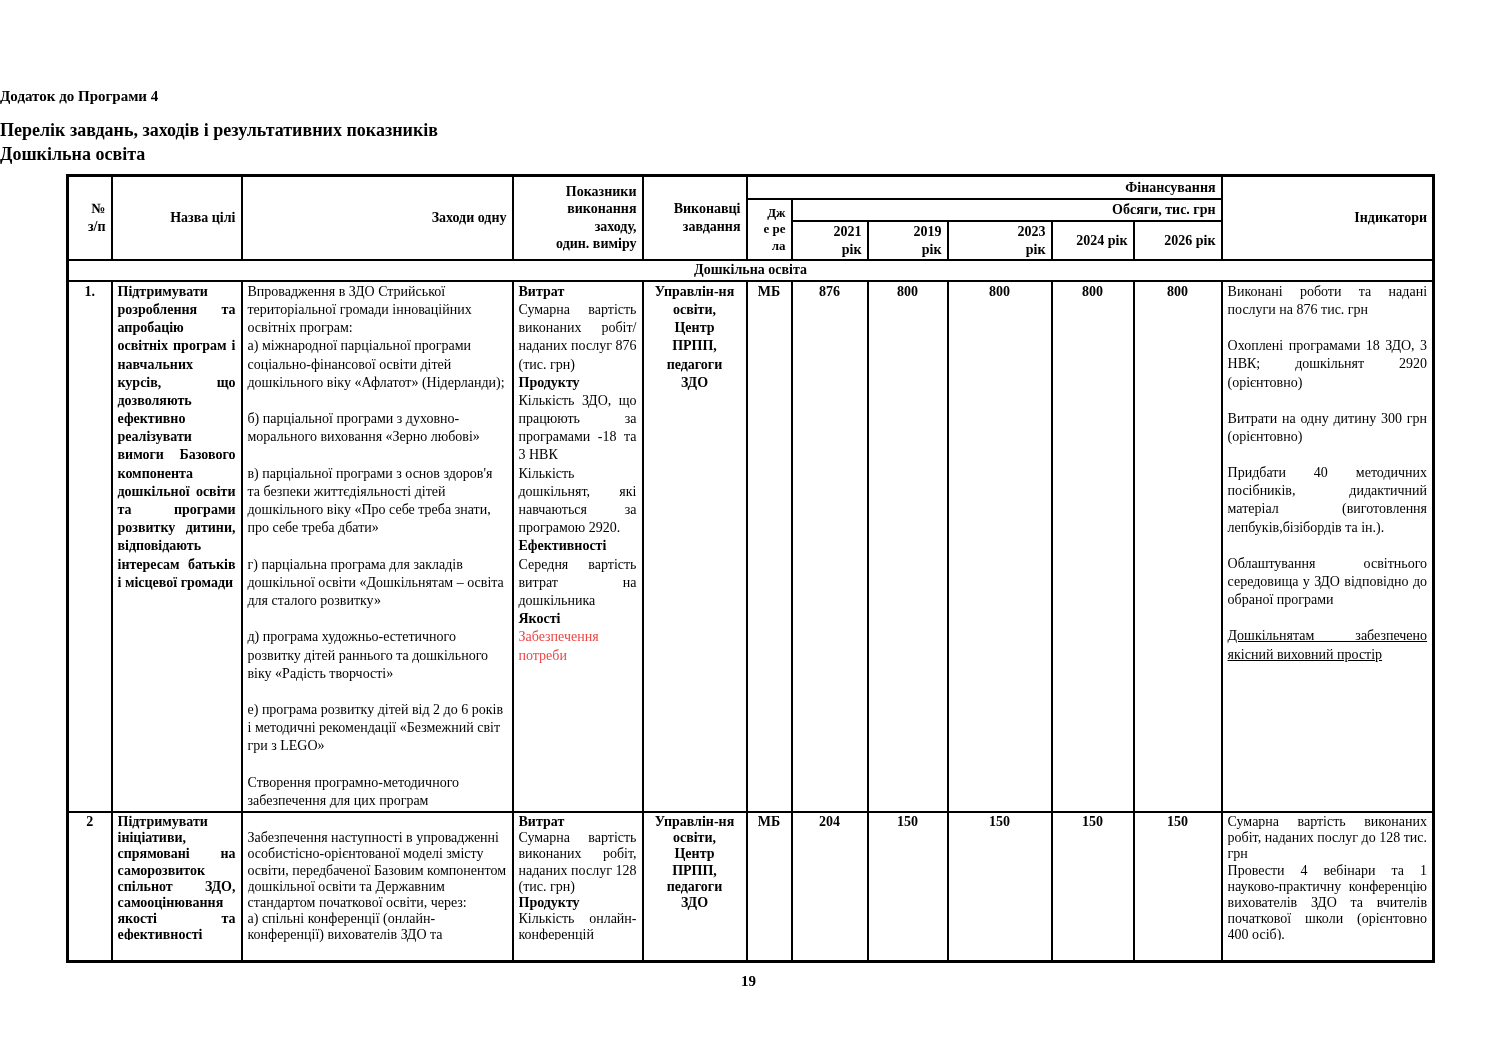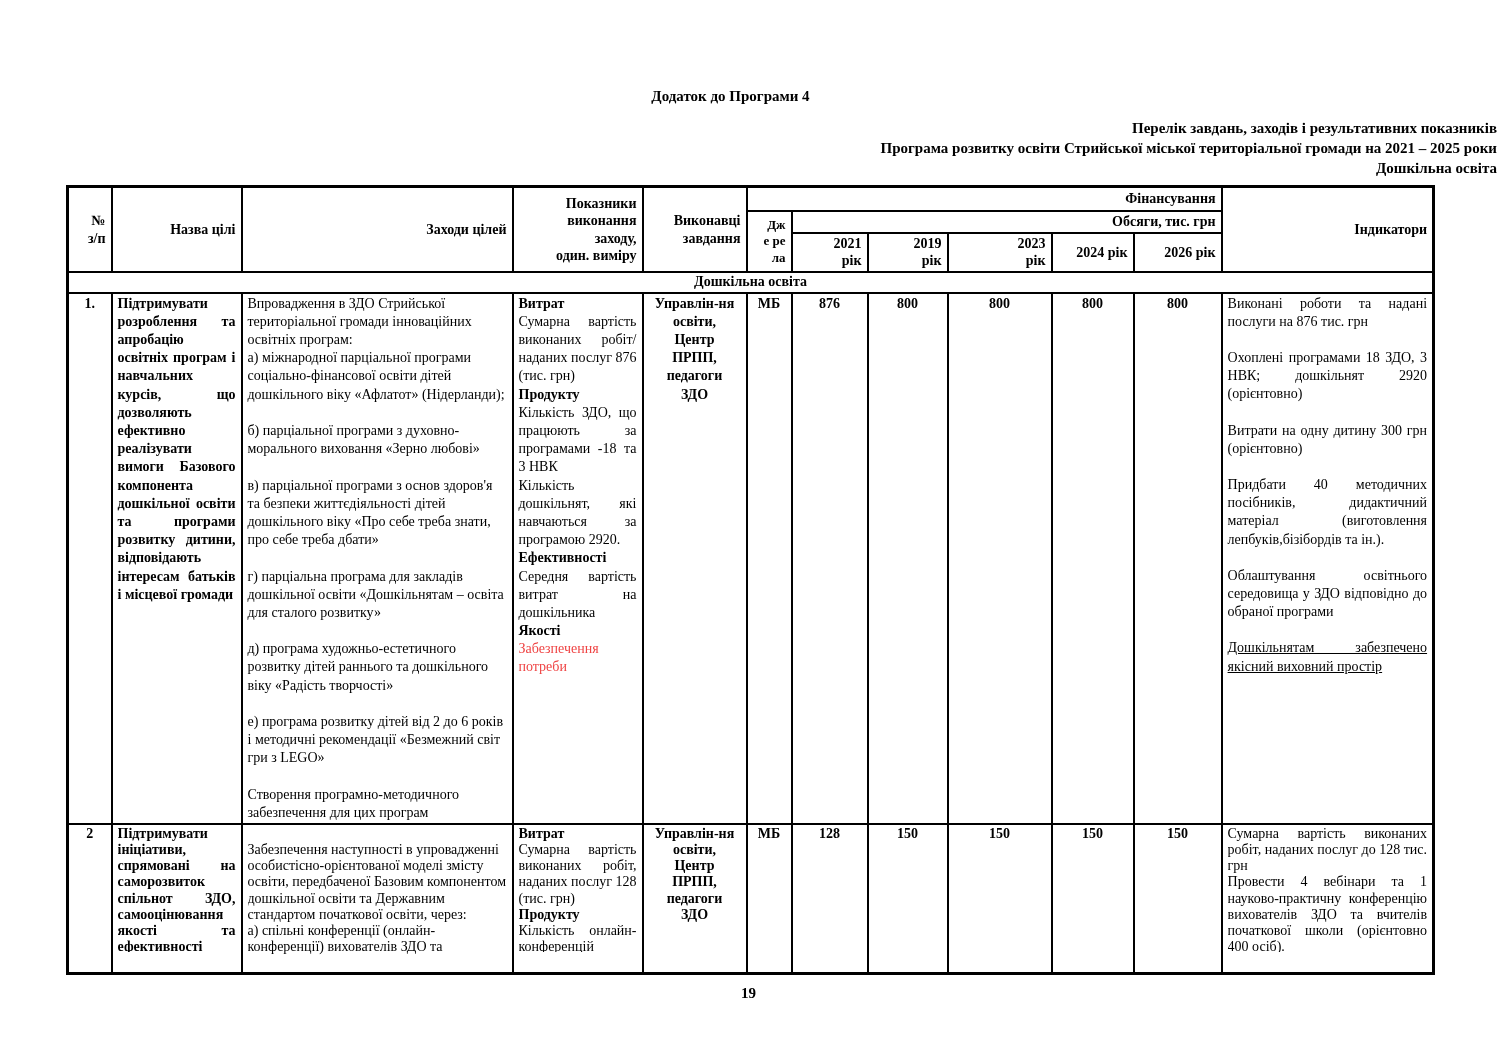--- a/index.html
+++ b/index.html
@@ -8,29 +8,29 @@
     position: relative;
     width: 1497px;
     height: 1058px;
     background: #ffffff;
     font-family: "Liberation Serif", "DejaVu Serif", serif;
     color: #000000;
     overflow: hidden;
   }
   .annex {
     padding: 88px 36px 0 0;
-    text-align: center;
+    text-align: left;
     font-weight: bold;
     font-size: 15px;
   }
   .titles {
     margin-top: 14px;
-    text-align: right;
-    font-weight: bold;
-    font-size: 15px;
+    text-align: left;
+    font-weight: bold;
+    font-size: 18px;
     line-height: 1.32;
   }
   table.main {
     margin: 7px 0 0 66px;
     width: 1366px;
     table-layout: fixed;
     border-collapse: collapse;
     border: 3px solid #000;
   }
   table.main th, table.main td {
@@ -77,21 +77,20 @@
 </style>
 </head>
 <body>
 
 <div class="page">
 
   <div class="annex">Додаток до Програми 4</div>
 
   <div class="titles">
     <div>Перелік завдань, заходів і результативних показників</div>
-    <div>Програма розвитку освіти Стрийської міської територіальної громади на 2021 – 2025 роки</div>
     <div>Дошкільна освіта</div>
   </div>
 
   <table class="main">
     <colgroup>
       <col style="width:44px">
         <col style="width:130px">
         <col style="width:271px">
       <col style="width:130px">
         <col style="width:104px">
@@ -102,21 +101,21 @@
       <col style="width:82px">
         <col style="width:88px">
         <col style="width:212px">
     </colgroup>
 
     <tbody>
         <tr style="height:24px">
       <th rowspan="3">№
 з/п</th>
       <th rowspan="3">Назва цілі</th>
-      <th rowspan="3">Заходи цілей</th>
+      <th rowspan="3">Заходи одну</th>
       <th rowspan="3">Показники
 виконання
 заходу,
 один. виміру</th>
       <th rowspan="3">Виконавці
 завдання</th>
       <th colspan="6">Фінансування</th>
       <th rowspan="3">Індикатори</th>
     </tr>
     <tr style="height:22px">
@@ -207,21 +206,21 @@
           <div class="metric-text">Кількість онлайн-конференцій</div>
         </div>
       </td>
       <td class="exec-cell">Управлін-ня
 освіти,
 Центр
 ПРПП,
 педагоги
 ЗДО</td>
       <td class="src-cell">МБ</td>
-      <td class="amount-cell">128</td>
+      <td class="amount-cell">204</td>
       <td class="amount-cell">150</td>
       <td class="amount-cell">150</td>
       <td class="amount-cell">150</td>
       <td class="amount-cell">150</td>
       <td class="ind-cell">
         <div class="clip">
           <div>Сумарна вартість виконаних робіт, наданих послуг до 128 тис. грн</div>
           <div>Провести 4 вебінари та 1 науково-практичну конференцію вихователів ЗДО та вчителів початкової школи (орієнтовно 400 осіб).</div>
         </div>
       </td>

